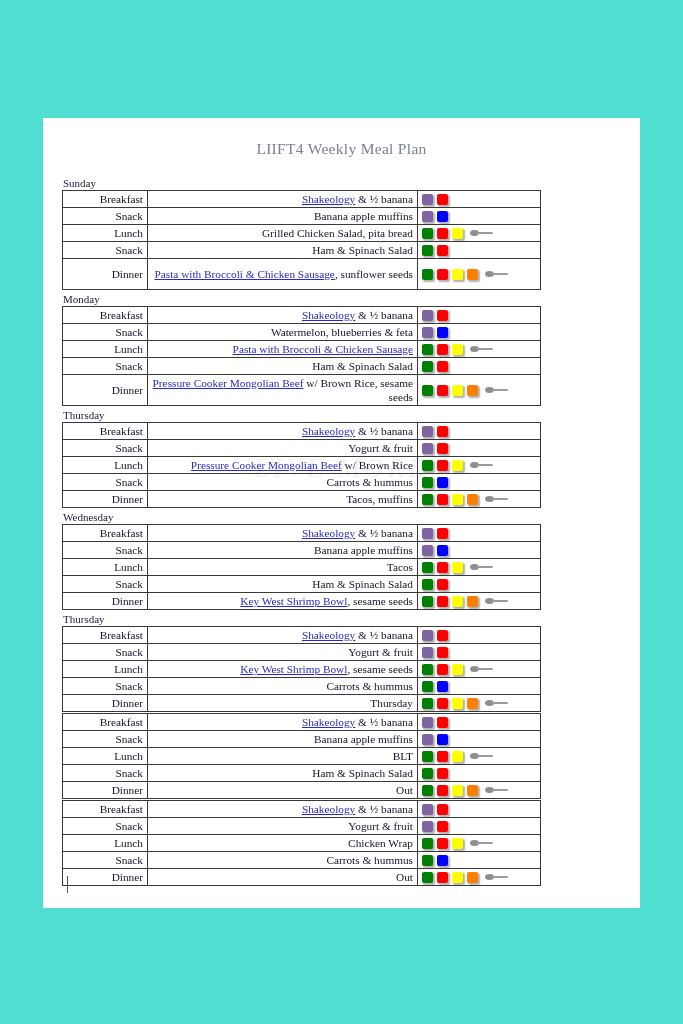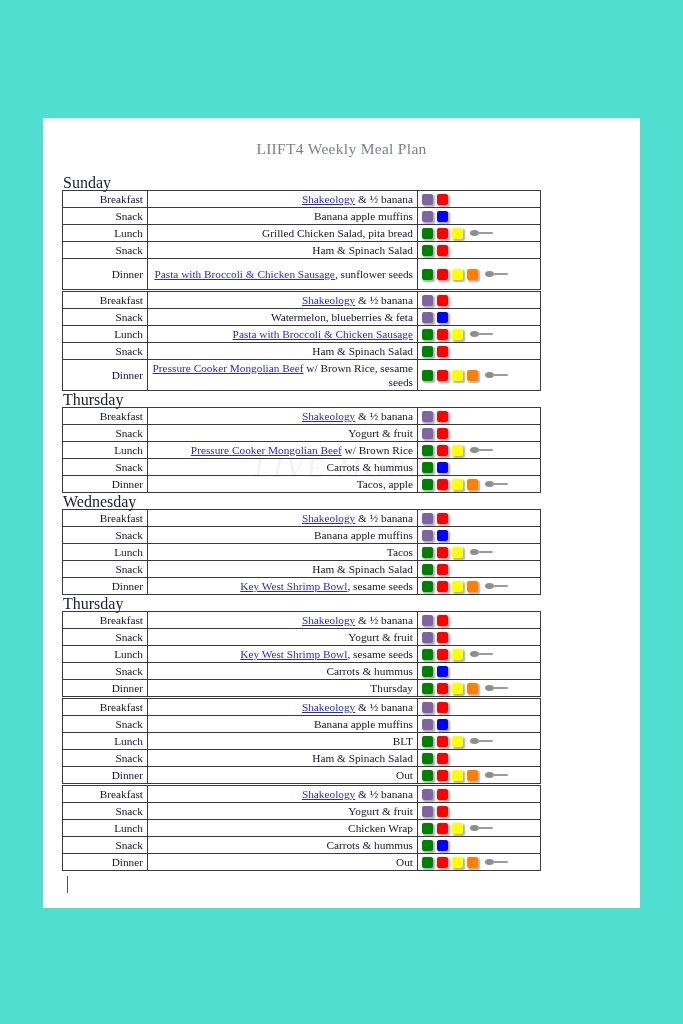--- a/index.html
+++ b/index.html
@@ -42,21 +42,21 @@
     font-family:"Liberation Serif", serif;
     letter-spacing:.3px;
   }
   #body-area {
     position:absolute;
     left:19px; top:56px;
     width:500px;
   }
   .day-block { margin-bottom:0px; }
   .day-name {
-    font-size:16px;
+    font-size:11px;
     color:#1b1b3a;
     line-height:14px;
     padding-left:1px;
     margin-top:2px;
   }
   table.meal-table {
     border-collapse:collapse;
     width:479px;
     table-layout:fixed;
     margin-bottom:1px;
@@ -205,20 +205,21 @@
                     <span class="bowl"></span>
                     <span class="handle"></span>
                   </span>
                 </div>
               </td>
             </tr>
           </tbody>
         </table>
       </div>
       <div class="day-block">
+        <div class="day-name">Monday</div>
         <table class="meal-table">
           <tbody>
             <tr>
               <td class="meal-label">Breakfast</td>
               <td class="meal-desc"><a class="recipe-link" href="#">Shakeology</a><span> &amp; ½ banana</span></td>
               <td class="meal-cont">
                 <div class="cont-wrap">
                   <span class="sq" style="background: rgb(128, 100, 162);"></span>
                   <span class="sq" style="background: rgb(255, 0, 0);"></span>
                 </div>
@@ -322,21 +323,21 @@
               <td class="meal-desc"><span>Carrots &amp; hummus</span></td>
               <td class="meal-cont">
                 <div class="cont-wrap">
                   <span class="sq" style="background: rgb(0, 128, 0);"></span>
                   <span class="sq" style="background: rgb(0, 0, 255);"></span>
                 </div>
               </td>
             </tr>
             <tr>
               <td class="meal-label">Dinner</td>
-              <td class="meal-desc"><span>Tacos, apple</span></td>
+              <td class="meal-desc"><span>Tacos, muffins</span></td>
               <td class="meal-cont">
                 <div class="cont-wrap">
                   <span class="sq" style="background: rgb(0, 128, 0);"></span>
                   <span class="sq" style="background: rgb(255, 0, 0);"></span>
                   <span class="sq" style="background: rgb(255, 255, 0);"></span>
                   <span class="sq" style="background: rgb(255, 128, 0);"></span>
                   <span class="spoon">
                     <span class="bowl"></span>
                     <span class="handle"></span>
                   </span>

